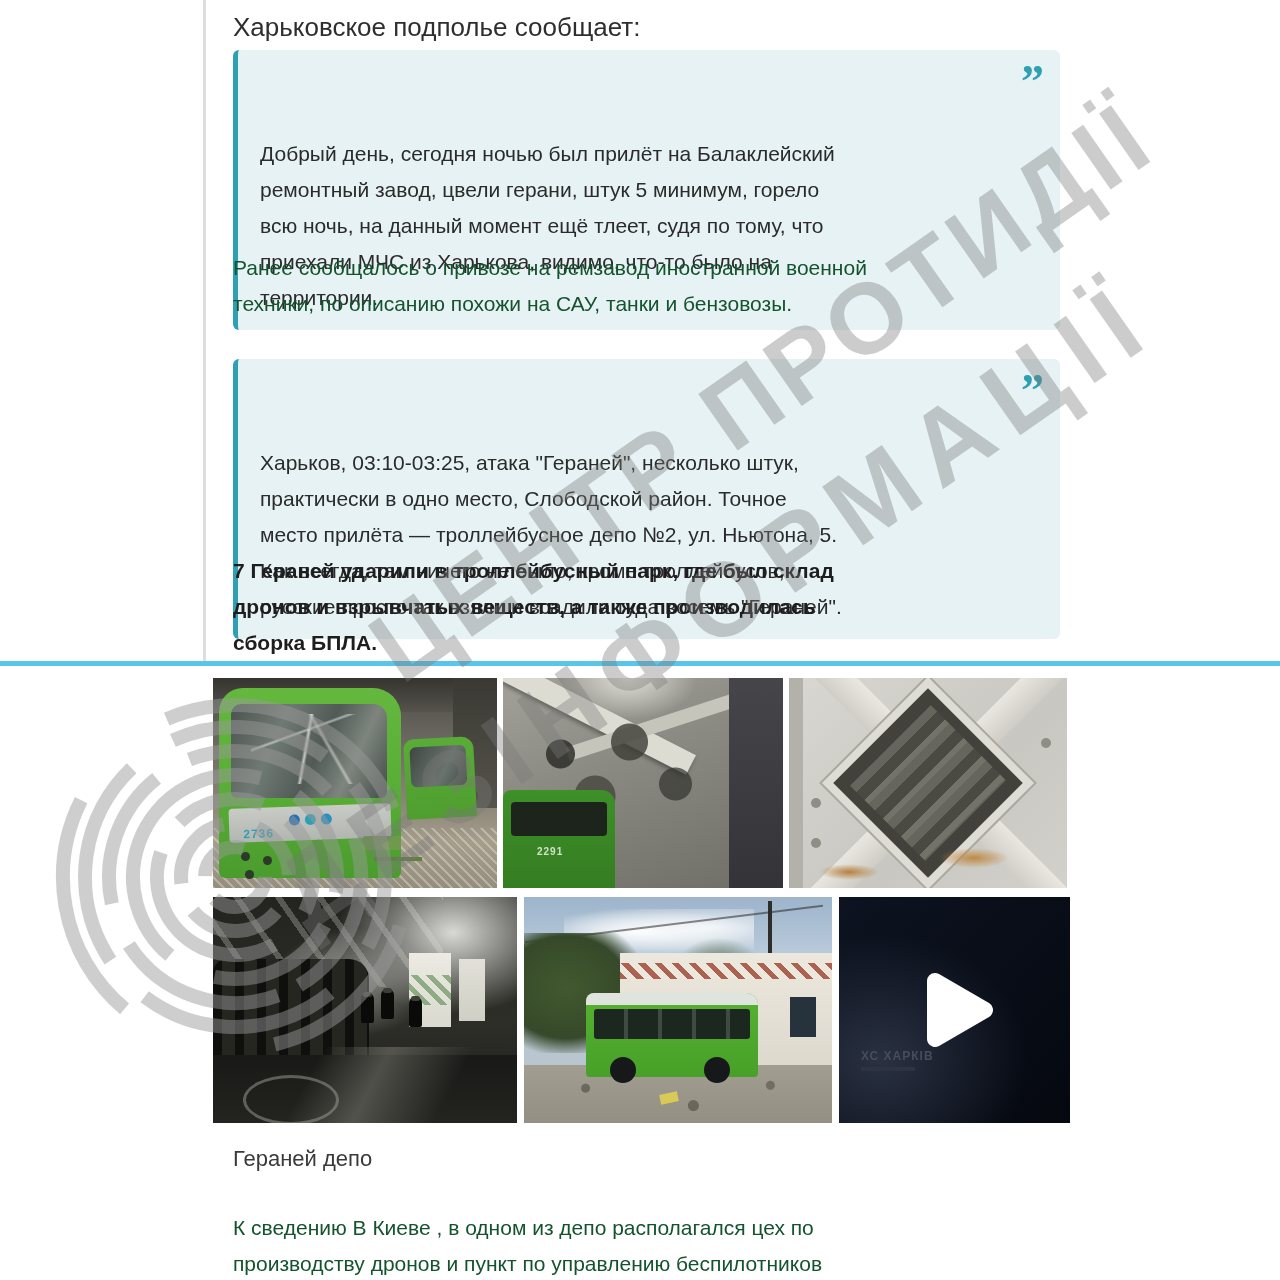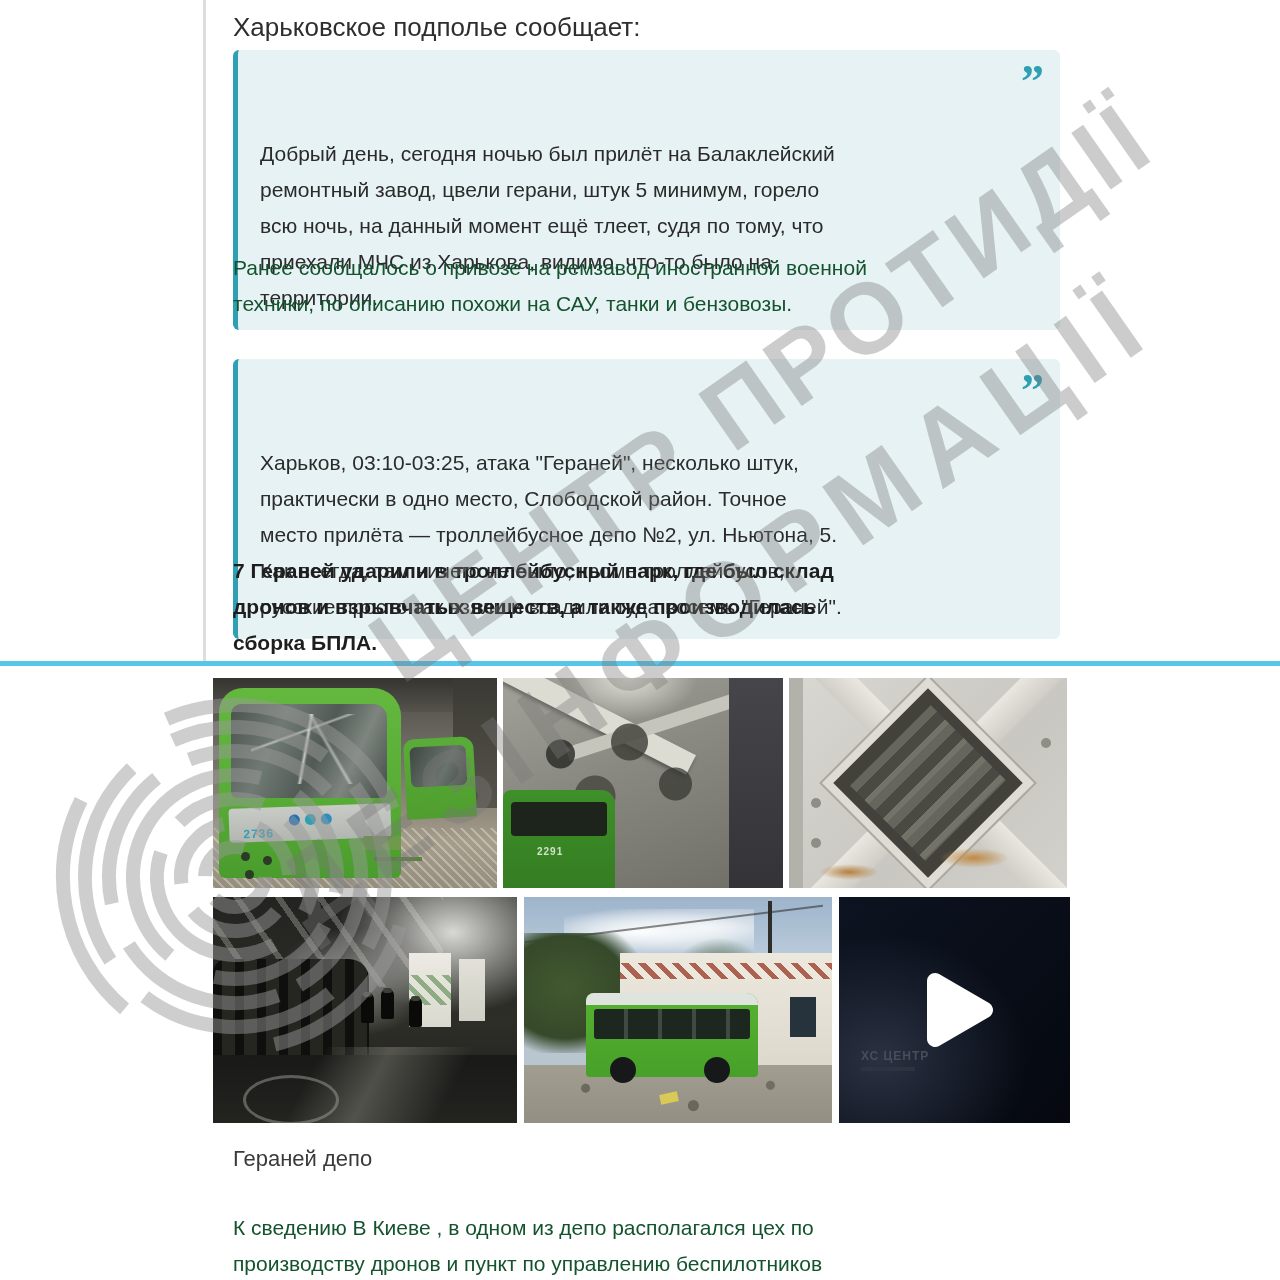--- a/index.html
+++ b/index.html
@@ -258,21 +258,21 @@
     <span class="p5-wheel" style="left:24px;"></span>
     <span class="p5-wheel" style="left:118px;"></span>
   </div>
   <div class="ph p5-paper"></div>
 </div>
 
 <div class="abs photo ph-p6">
   <svg width="231" height="226" style="position:absolute;left:0;top:0;">
     <path d="M96 84 L146 113 L96 142 Z" fill="#ffffff" stroke="#ffffff" stroke-width="16" stroke-linejoin="round"></path>
   </svg>
-  <span class="p6-label">ХС ЦЕНТР</span>
+  <span class="p6-label">ХС ХАРКІВ</span>
   <span class="p6-sub"></span>
 </div>
 
 <div class="abs caption">Гераней депо</div>
 <div class="abs para p2">К сведению В Киеве , в одном из депо располагался цех по
 производству дронов и пункт по управлению беспилотников</div>
 
 <div class="abs wm" style="left:0;top:0;width:1280px;height:1280px;">
   <svg width="360" height="360" style="position:absolute;left:55px;top:697px;opacity:.48;">
     <g fill="none" stroke="#9a9a9a" stroke-width="14">

